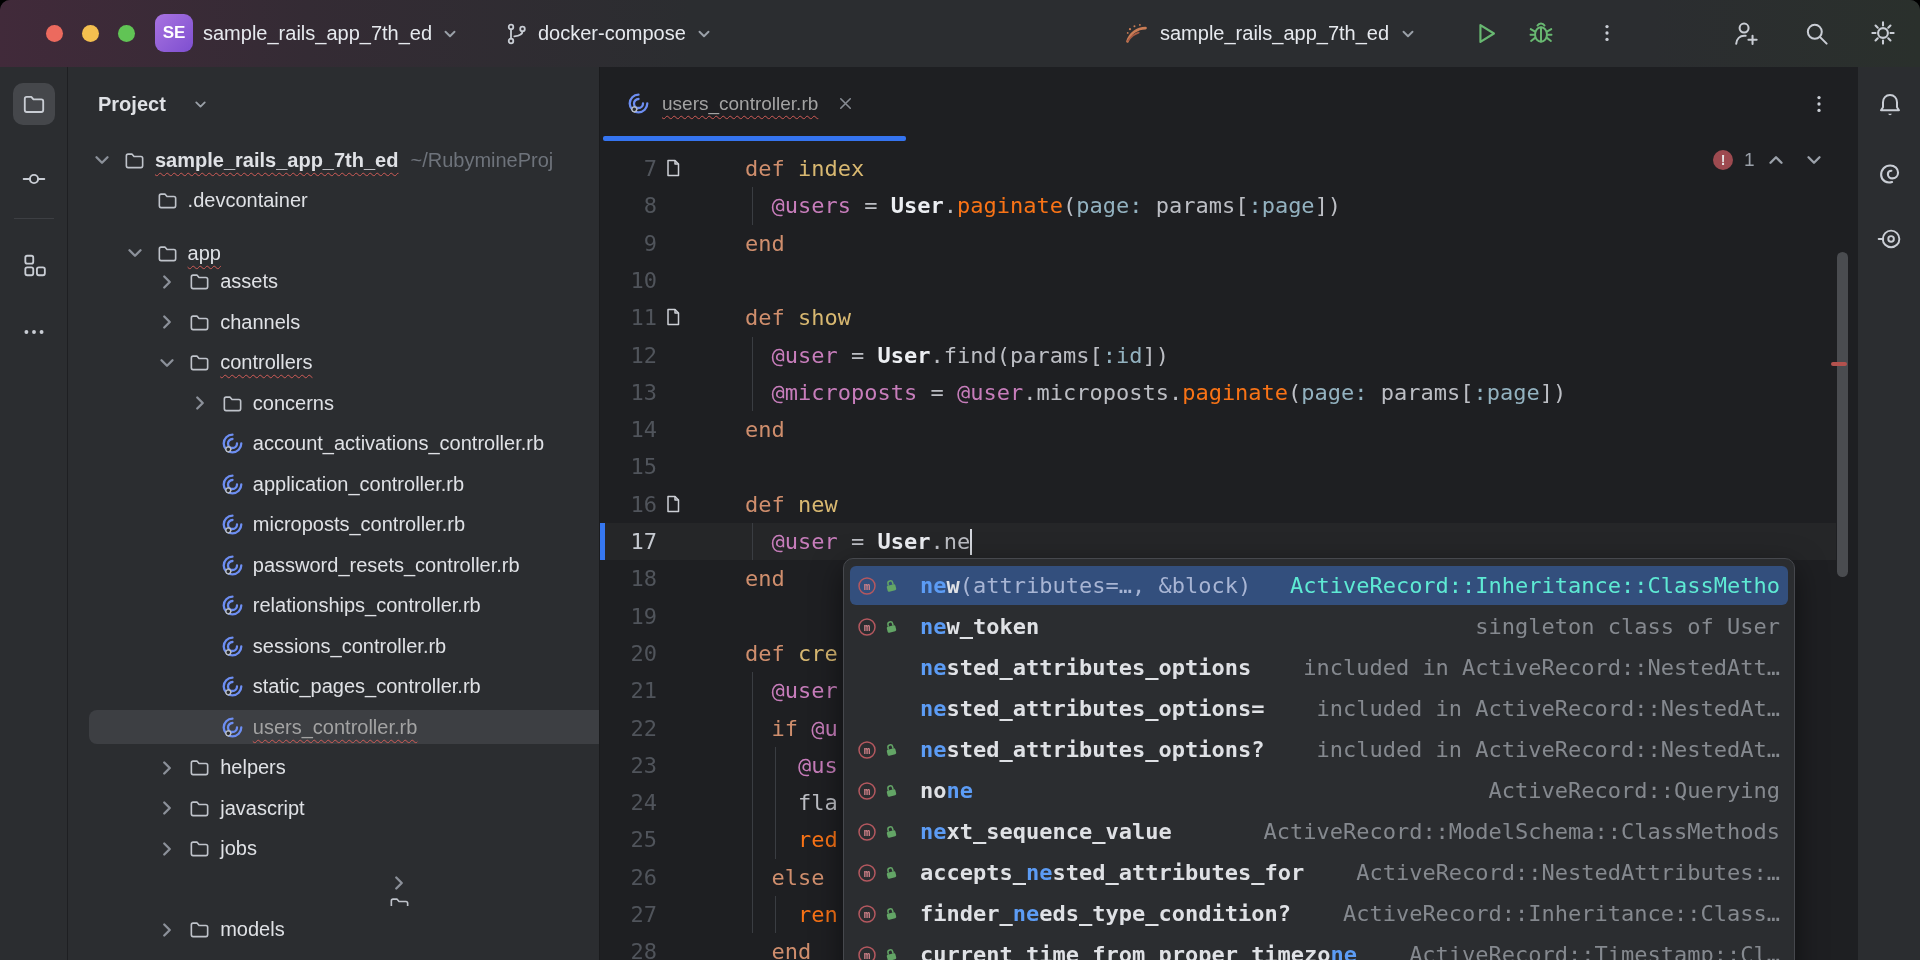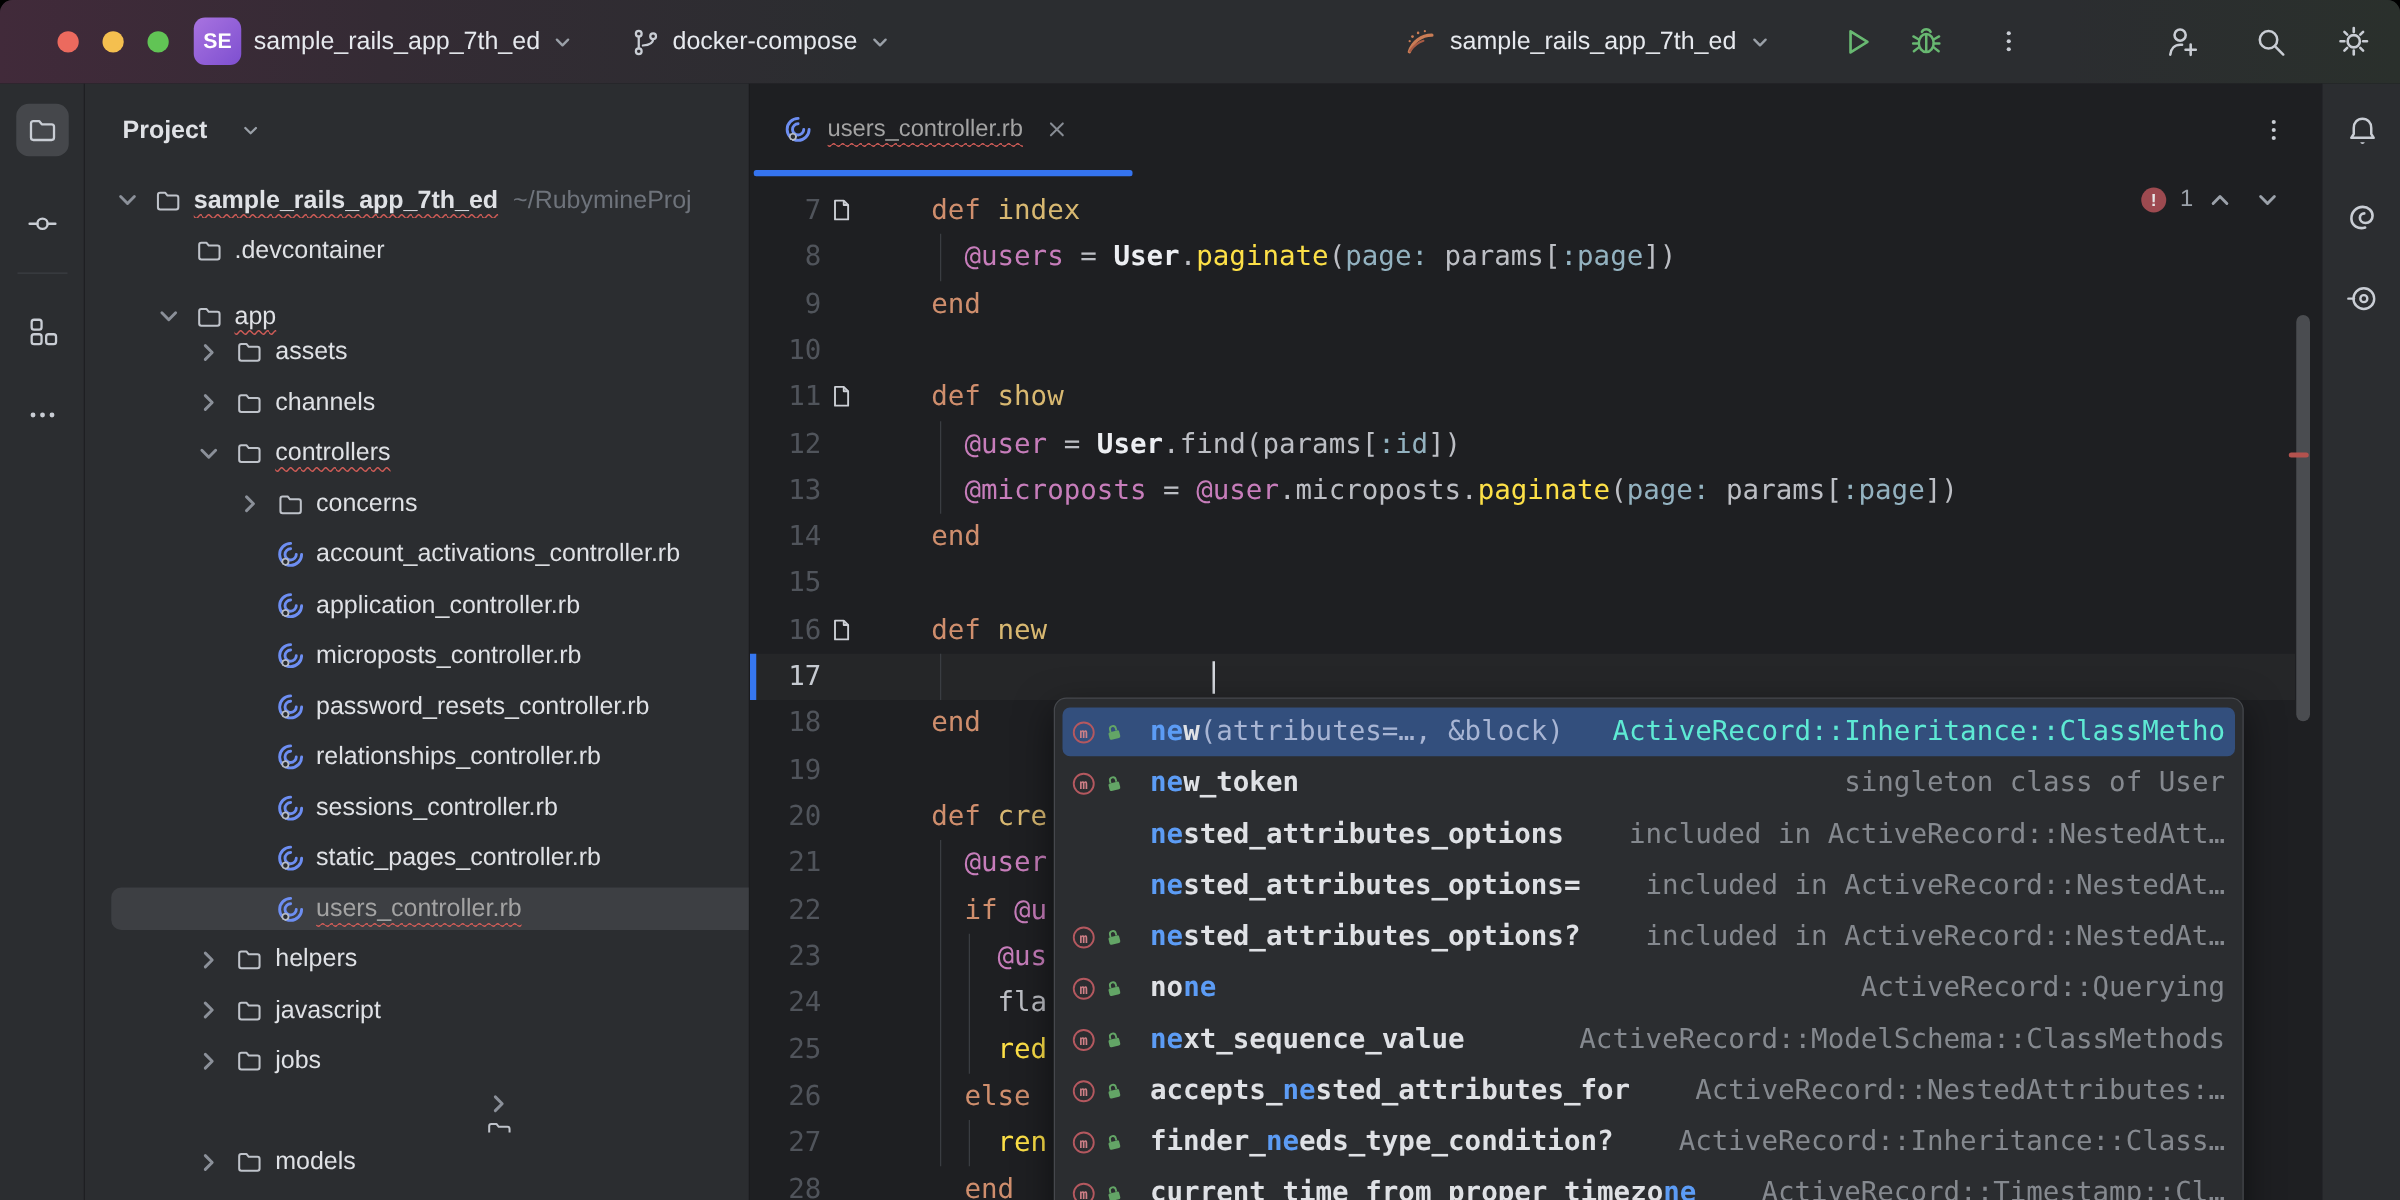--- a/index.html
+++ b/index.html
@@ -46,21 +46,21 @@
          font-family:"DejaVu Sans Mono",monospace;font-size:22px;white-space:pre;}
   .cline.cur{background:rgba(255,255,255,.03);text-decoration:underline;}
   .lnum{position:absolute;left:0;width:57px;text-align:right;color:#50545b;font-size:22px;}
   .cur .lnum{color:#c6cad1;}
   .gico{position:absolute;left:63px;top:8px;width:20px;height:21px;}
   .ctext{position:absolute;left:145px;top:0;}
   .caretbar{position:absolute;left:0;top:0;width:5px;height:37.3px;background:#3677f0;}
   .caret{position:absolute;top:6px;width:2px;height:26px;background:#d4d7dd;}
   .iguide{position:absolute;width:1px;background:#3a3d42;}
   .c-kw{color:#cf8e6d;} .c-fn{color:#d8b871;} .c-iv{color:#c77dbb;} .c-pl{color:#bcbec4;}
-  .c-cn{color:#eceef2;font-weight:600;} .c-am{color:#fde047;} .c-sy{color:#93b2c0;}
+  .c-cn{color:#eceef2;font-weight:600;} .c-am{color:#f97316;} .c-sy{color:#93b2c0;}
   #errwidget{left:1112px;top:79px;height:28px;display:flex;align-items:center;gap:10px;}
   #errcount{font-size:19px;color:#9ba1aa;}
   .echev{width:22px;height:22px;color:#9ba1aa;}
   #scrollthumb{left:1237px;top:185px;width:11px;height:325px;background:#4a4c50;border-radius:6px;}
   #stripe-err{left:1231px;top:295px;width:16px;height:4px;background:#b3524e;border-radius:2px;}
   
   #popup{left:843px;top:558px;width:952px;height:430px;background:#2b2d30;border:1px solid #46484d;
          border-radius:10px;box-shadow:0 10px 30px rgba(0,0,0,.5);padding-top:6px;box-sizing:border-box;z-index:50;}
   .prow{position:relative;height:41px;display:flex;align-items:center;
         font-family:"DejaVu Sans Mono",monospace;font-size:22px;white-space:pre;overflow:hidden;padding-right:14px;}
@@ -533,21 +533,21 @@
               <path d="M12 2.5V6h3.5"></path>
             </svg></span><span class="ctext"><span class="c-kw">def</span><span class="c-pl"> </span><span class="c-fn">show</span></span></div>
         <div class="cline" style="top: 269.5px;"><span class="lnum">12</span><span class="ctext"><span class="c-pl">  </span><span class="c-iv">@user</span><span class="c-pl"> = </span><span class="c-cn">User</span><span class="c-pl">.find(params[</span><span class="c-sy">:id</span><span class="c-pl">])</span></span></div>
         <div class="cline" style="top: 306.8px;"><span class="lnum">13</span><span class="ctext"><span class="c-pl">  </span><span class="c-iv">@microposts</span><span class="c-pl"> = </span><span class="c-iv">@user</span><span class="c-pl">.microposts.</span><span class="c-am">paginate</span><span class="c-pl">(</span><span class="c-sy">page:</span><span class="c-pl"> params[</span><span class="c-sy">:page</span><span class="c-pl">])</span></span></div>
         <div class="cline" style="top: 344.1px;"><span class="lnum">14</span><span class="ctext"><span class="c-kw">end</span></span></div>
         <div class="cline" style="top: 381.4px;"><span class="lnum">15</span><span class="ctext"></span></div>
         <div class="cline" style="top: 418.7px;"><span class="lnum">16</span><span class="gico abs"><svg viewBox="0 0 20 20" fill="none" stroke="#cdd0d6" stroke-width="1.5" stroke-linejoin="round">
               <path d="M5 2.5h7l3.5 3.5v11.5H5z"></path>
               <path d="M12 2.5V6h3.5"></path>
             </svg></span><span class="ctext"><span class="c-kw">def</span><span class="c-pl"> </span><span class="c-fn">new</span></span></div>
-        <div class="cline cur" style="top: 456px;"><div class="caretbar"></div><span class="lnum">17</span><div class="caret" style="left: 370.165px;"></div></div>
+        <div class="cline cur" style="top: 456px;"><div class="caretbar"></div><span class="lnum">17</span><span class="ctext"><span class="c-pl">  </span><span class="c-iv">@user</span><span class="c-pl"> = </span><span class="c-cn">User</span><span class="c-pl">.ne</span></span><div class="caret" style="left: 370.165px;"></div></div>
         <div class="cline" style="top: 493.3px;"><span class="lnum">18</span><span class="ctext"><span class="c-kw">end</span></span></div>
         <div class="cline" style="top: 530.6px;"><span class="lnum">19</span><span class="ctext"></span></div>
         <div class="cline" style="top: 567.9px;"><span class="lnum">20</span><span class="ctext"><span class="c-kw">def</span><span class="c-pl"> </span><span class="c-fn">cre</span></span></div>
         <div class="cline" style="top: 605.2px;"><span class="lnum">21</span><span class="ctext"><span class="c-pl">  </span><span class="c-iv">@user</span></span></div>
         <div class="cline" style="top: 642.5px;"><span class="lnum">22</span><span class="ctext"><span class="c-pl">  </span><span class="c-kw">if</span><span class="c-pl"> </span><span class="c-iv">@u</span></span></div>
         <div class="cline" style="top: 679.8px;"><span class="lnum">23</span><span class="ctext"><span class="c-pl">    </span><span class="c-iv">@us</span></span></div>
         <div class="cline" style="top: 717.1px;"><span class="lnum">24</span><span class="ctext"><span class="c-pl">    fla</span></span></div>
         <div class="cline" style="top: 754.4px;"><span class="lnum">25</span><span class="ctext"><span class="c-pl">    </span><span class="c-am">red</span></span></div>
         <div class="cline" style="top: 791.7px;"><span class="lnum">26</span><span class="ctext"><span class="c-pl">  </span><span class="c-kw">else</span></span></div>
         <div class="cline" style="top: 829px;"><span class="lnum">27</span><span class="ctext"><span class="c-pl">    </span><span class="c-am">ren</span></span></div>

